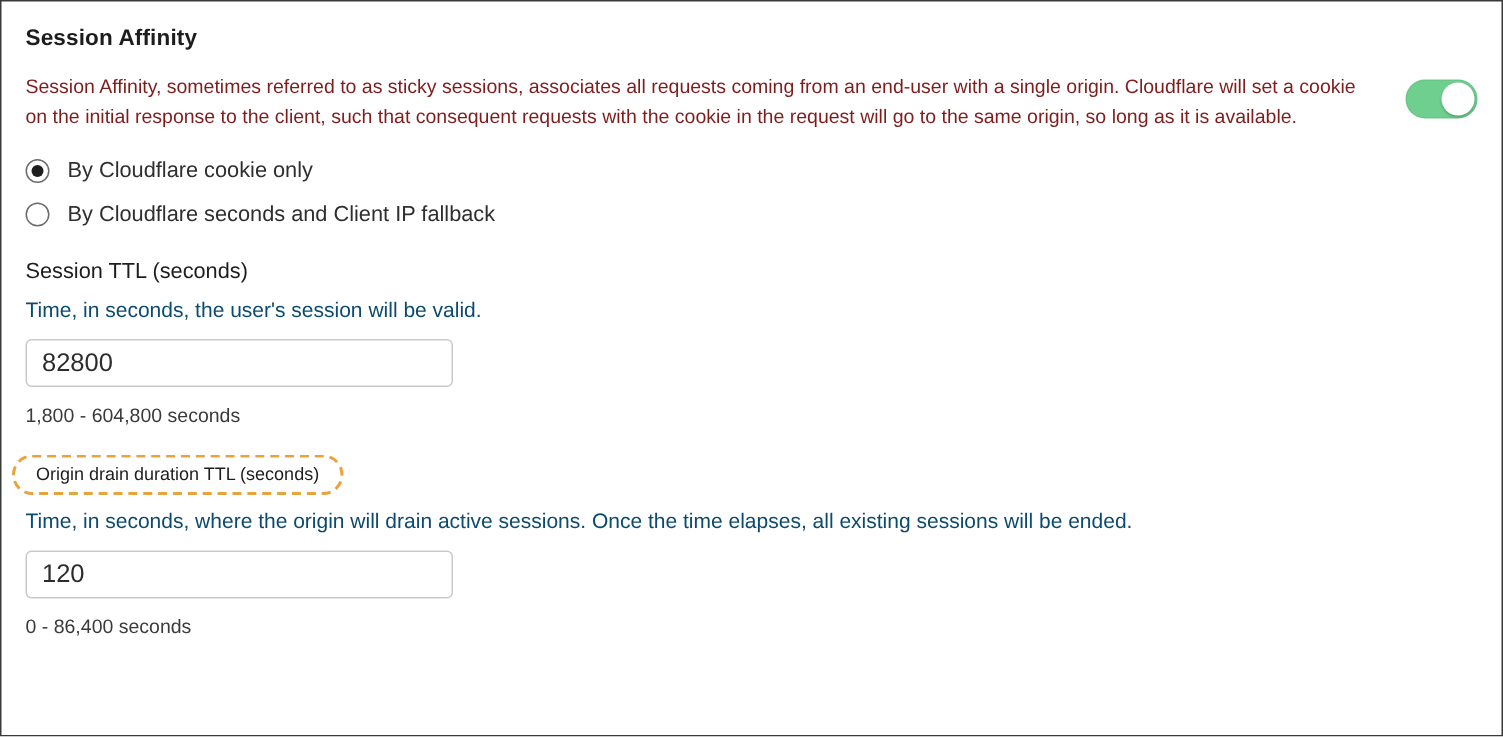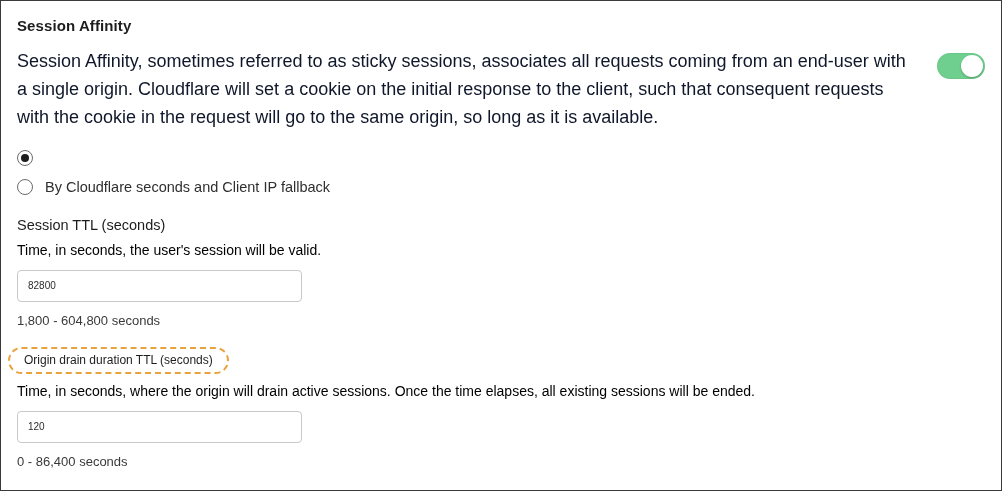--- a/index.html
+++ b/index.html
@@ -27,23 +27,23 @@
     box-sizing: border-box;
   }
   .section-title {
     font-size: 15px;
     font-weight: bold;
     color: #1d1d1d;
     margin: 2px 0 14px 0;
     letter-spacing: 0.1px;
   }
   .description {
-    font-size: 18px;
+    font-size: 13px;
     line-height: 1.55;
-    color: #0f172a;
+    color: #7f1d1d;
     max-width: 895px;
     margin: 0 0 18px 0;
   }
   .toggle {
     position: absolute;
     top: 52px;
     right: 16px;
     width: 48px;
     height: 26px;
     border-radius: 13px;
@@ -93,32 +93,32 @@
     color: #2f2f2f;
   }
   .field-label {
     font-size: 14.5px;
     font-weight: normal;
     color: #1d1d1d;
     margin: 22px 0 9px 0;
   }
   .field-help {
     font-size: 14px;
-    color: #000000;
+    color: #0c4a6e;
     margin: 0 0 12px 0;
   }
   .text-input {
     width: 285px;
     height: 32px;
     box-sizing: border-box;
     border: 1px solid #c9c9c9;
     border-radius: 4px;
     padding: 0 10px;
     font-family: "Liberation Sans", sans-serif;
-    font-size: 10px;
+    font-size: 17px;
     color: #2c2c2c;
     background: #fff;
     outline: none;
   }
   .range-hint {
     font-size: 13px;
     color: #3a3a3a;
     margin: 11px 0 0 0;
   }
   .highlight-label {
@@ -141,20 +141,21 @@
     <div class="section-title">Session Affinity</div>
 
     <div class="description">Session Affinity, sometimes referred to as sticky sessions, associates all requests coming from an end-user with a single origin. Cloudflare will set a cookie on the initial response to the client, such that consequent requests with the cookie in the request will go to the same origin, so long as it is available.</div>
 
     <div class="toggle">
       <div class="knob"></div>
     </div>
 
     <div class="radio-row">
       <span class="radio checked"></span>
+      <span class="radio-label">By Cloudflare cookie only</span>
     </div>
 
     <div class="radio-row">
       <span class="radio"></span>
       <span class="radio-label">By Cloudflare seconds and Client IP fallback</span>
     </div>
 
     <div class="field-label">Session TTL (seconds)</div>
     <div class="field-help">Time, in seconds, the user's session will be valid.</div>
     <input class="text-input" type="text" value="82800" style="">

